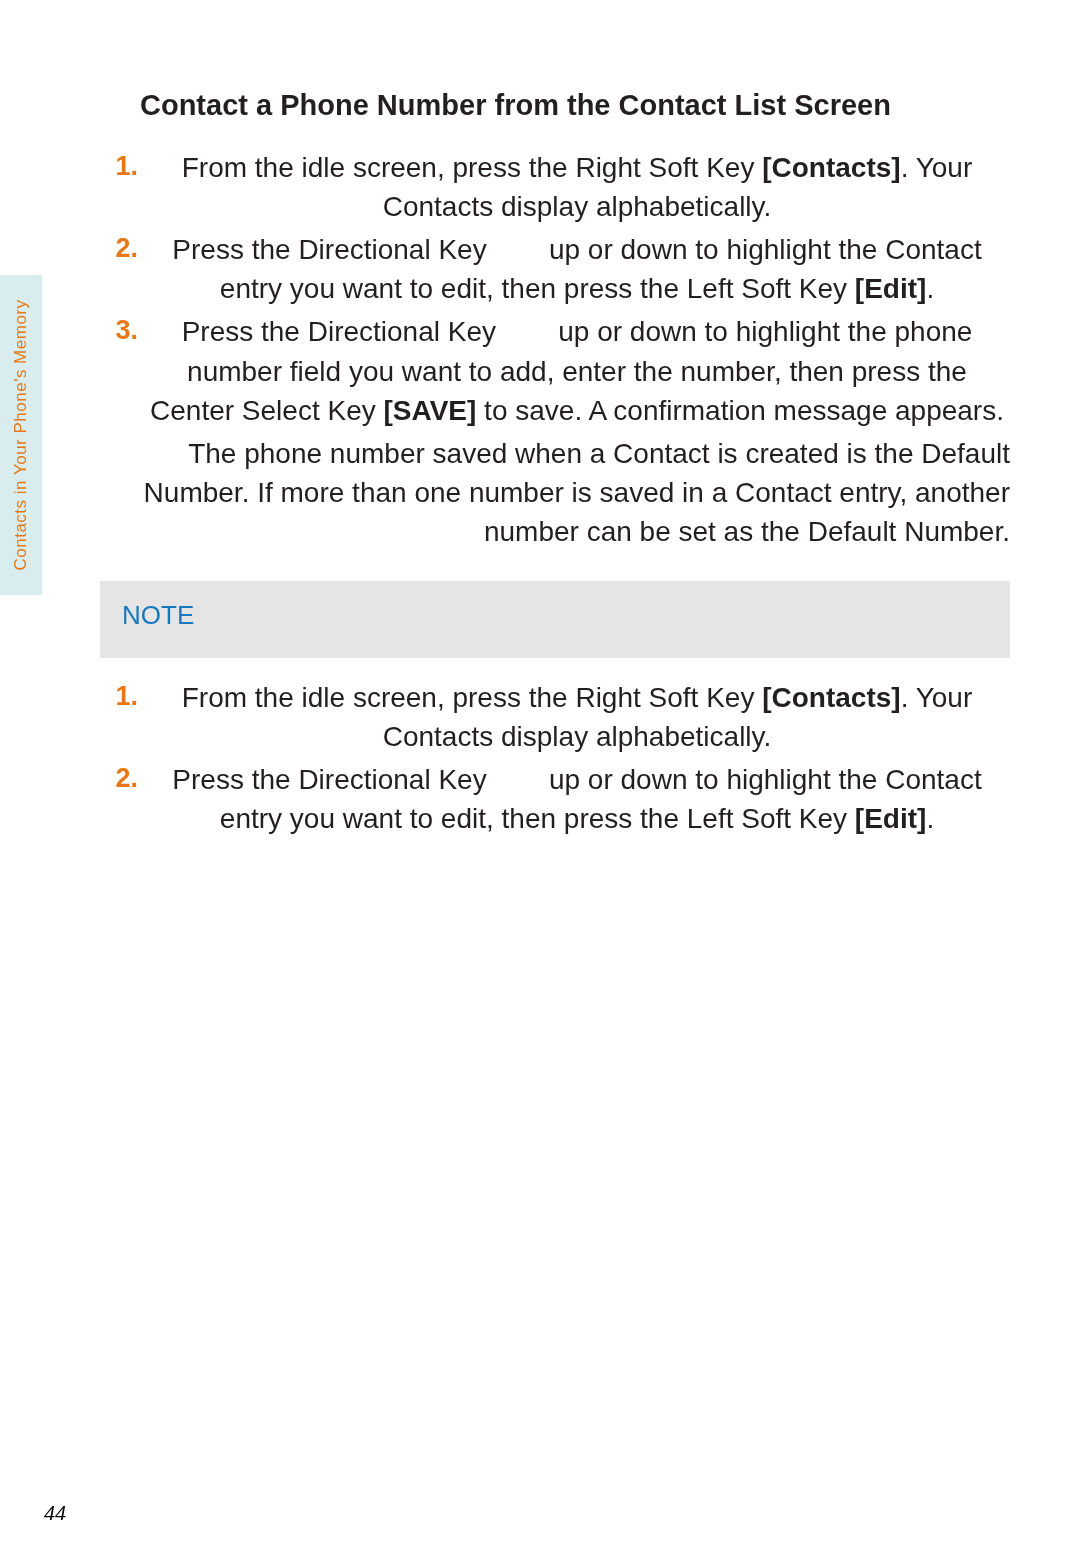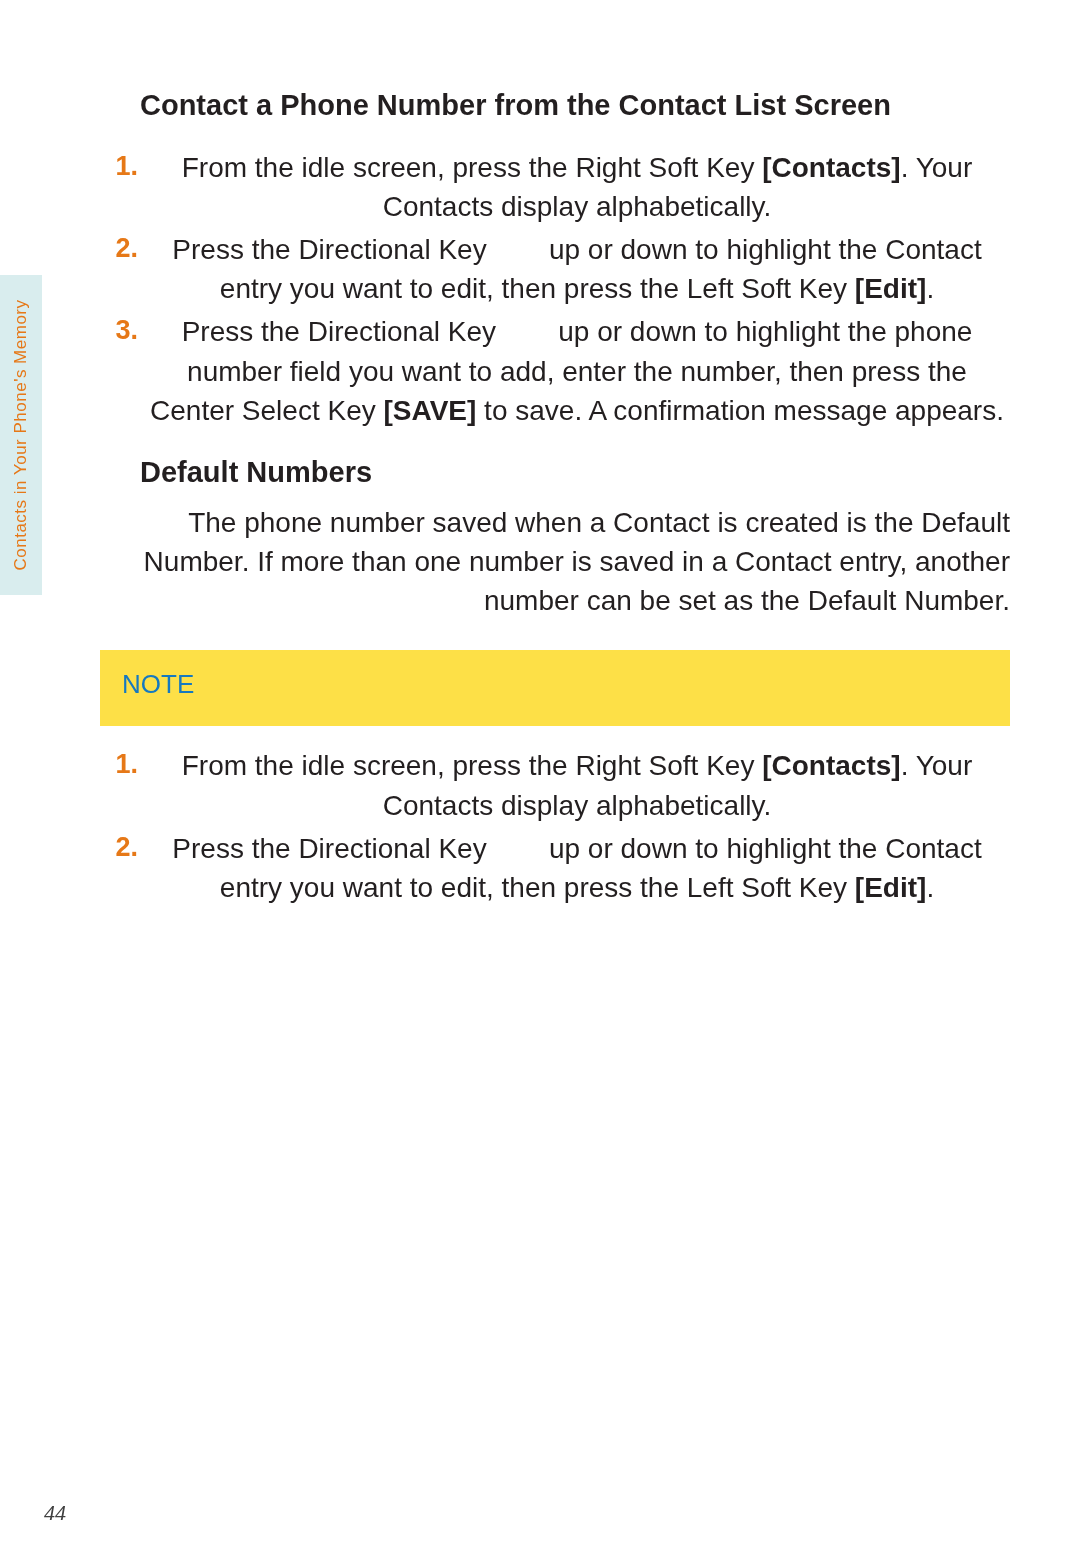--- a/index.html
+++ b/index.html
@@ -80,38 +80,38 @@
     text-align: center;
   }
   .para {
     margin: 0 0 8px 0;
     font-size: 28px;
     line-height: 1.4;
     text-align: right;
   }
   b { font-weight: bold; }
   .note-box {
-    background: #fde047;
+    background: #e5e5e5;
     margin: 30px 0 20px 0;
     padding: 16px 22px 20px 22px;
     font-size: 28px;
     line-height: 1.4;
   }
   .note-label {
     color: #1579c0;
     font-size: 26px;
     margin-bottom: 4px;
   }
   .page-number {
     position: absolute;
     left: 44px;
     bottom: 40px;
     font-style: italic;
     font-size: 22px;
-    color: #404040;
+    color: #000000;
     font-family: Georgia, 'Times New Roman', serif;
   }
 </style>
 </head>
 <body>
 
 <div class="page">
 
   <div class="side-tab">
     <div class="side-tab-text">Contacts in Your Phone's Memory</div>
@@ -135,21 +135,20 @@
       </div>
     </div>
 
     <div class="step">
       <div class="num">3.</div>
       <div class="body">
         <span>Press the Directional Key </span>&nbsp;&nbsp;&nbsp;&nbsp;&nbsp;&nbsp;<span> up or down to highlight the phone number field you want to add, enter the number, then press the Center Select Key </span><b>[SAVE]</b><span> to save. A confirmation message appears.</span>
       </div>
     </div>
 
-    <h2>Default Numbers</h2>
     <p class="para">The phone number saved when a Contact is created is the Default Number. If more than one number is saved in a Contact entry, another number can be set as the Default Number.</p>
 
     <div class="note-box">
       <div class="note-label">NOTE</div>
     </div>
 
 
     <div class="step">
       <div class="num">1.</div>
       <div class="body">

